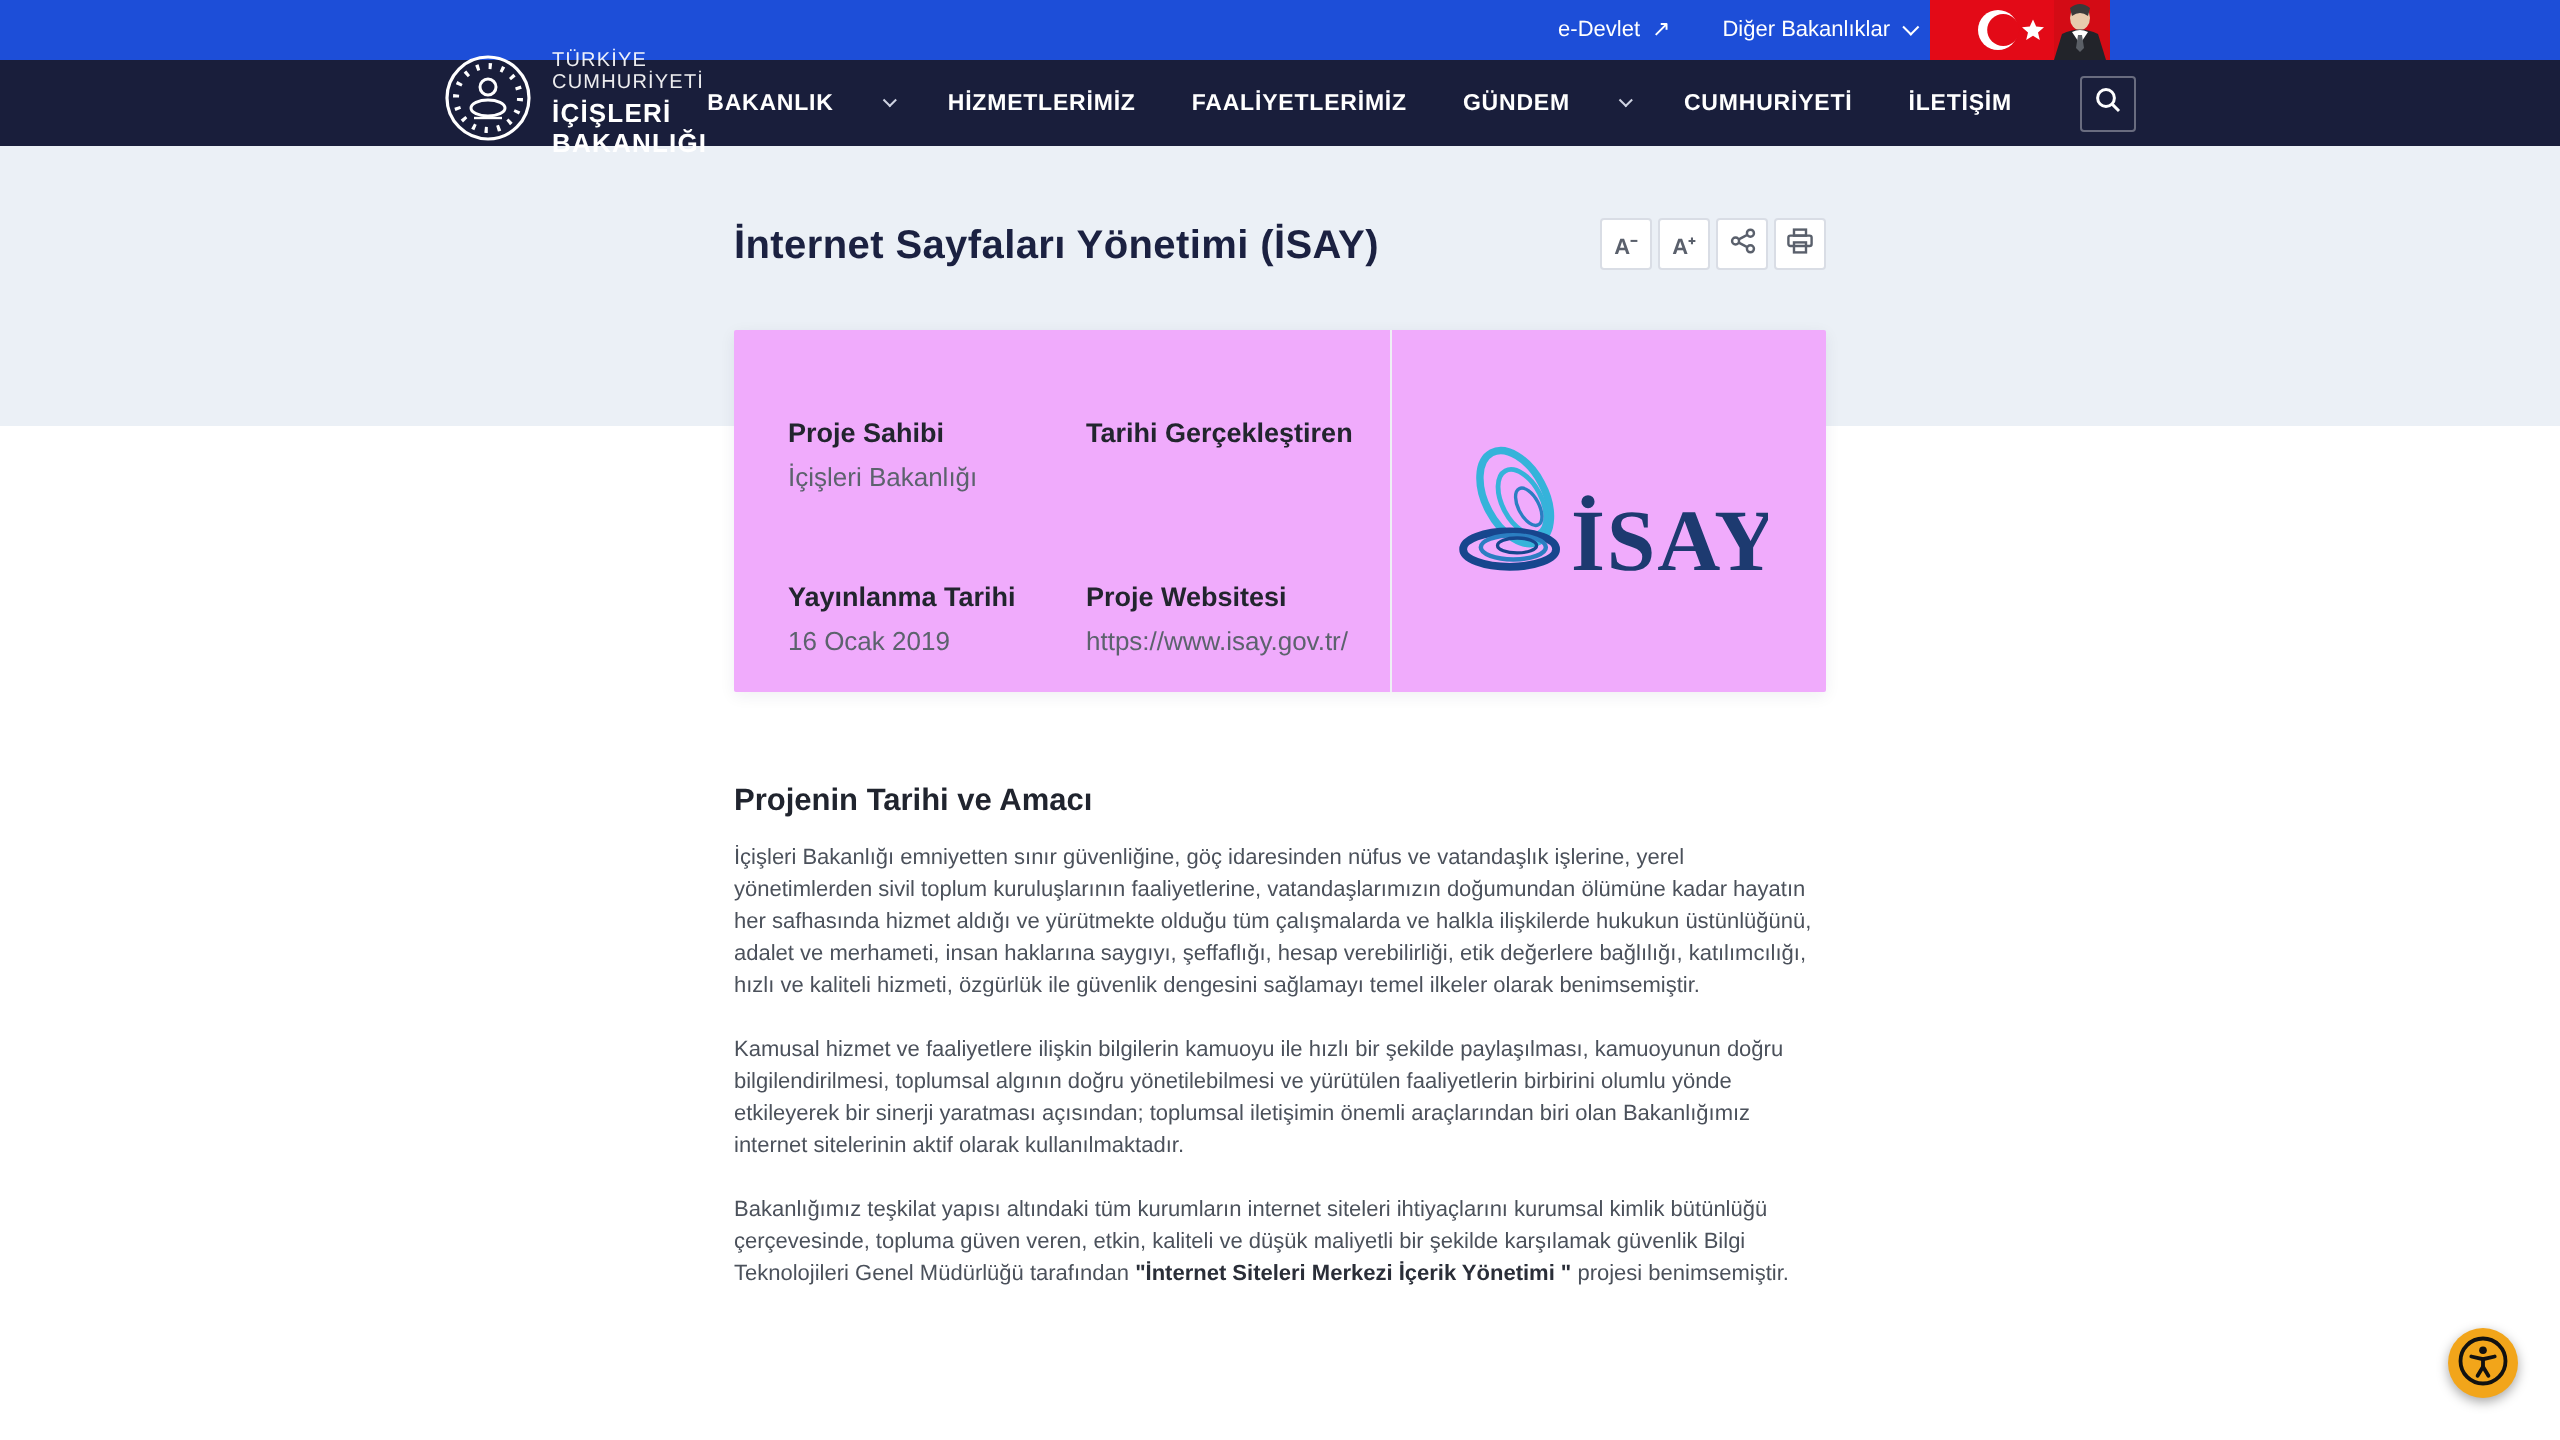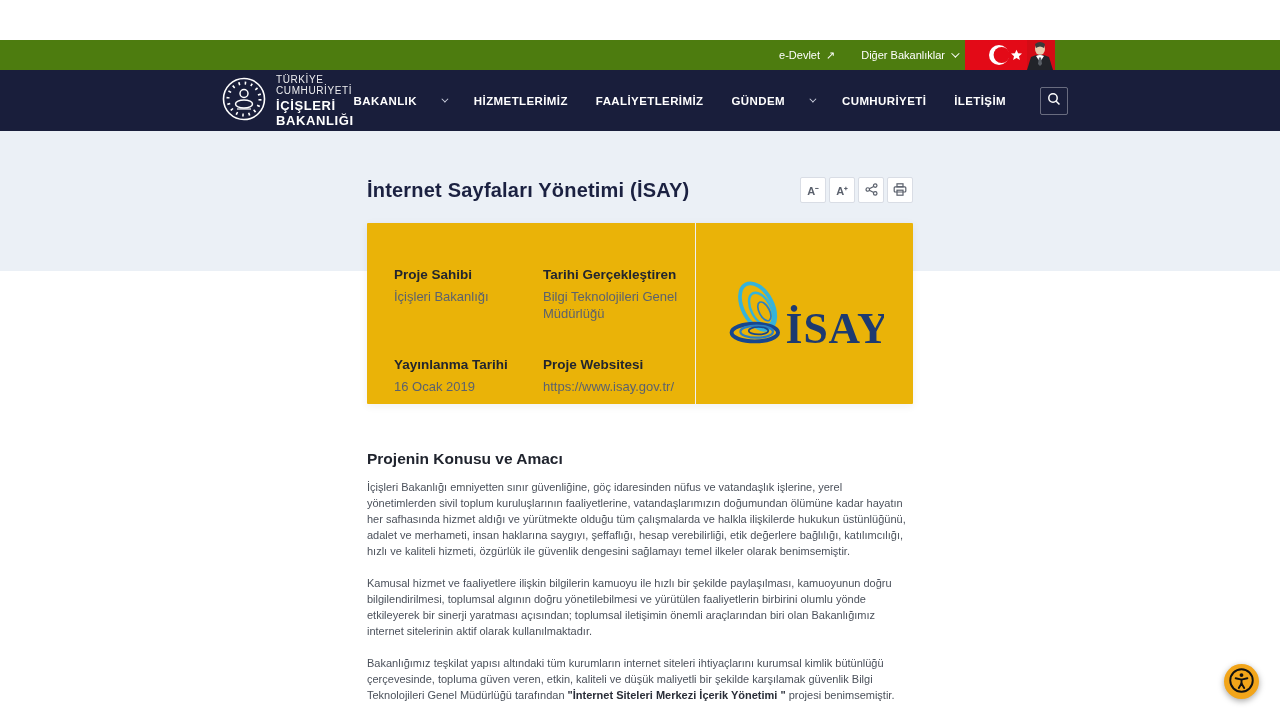--- a/index.html
+++ b/index.html
@@ -1,56 +1,56 @@
 <!DOCTYPE html>
 <html><head>
 <meta charset="utf-8">
 <style>
   * { margin:0; padding:0; box-sizing:border-box; }
   html,body { width:1280px; height:720px; overflow:hidden; background:#fff;
     font-family:"Liberation Sans", sans-serif; }
 
   
-  .topbar { position:relative; height:30px; background:#4d7c0f; color:#fff;
+  .topbar { position:relative; height:30px; background:#1d4ed8; color:#fff;
     display:flex; align-items:center; justify-content:flex-end;
-    padding-right:323px; gap:26px; font-size:11px;margin-top:40px; }
+    padding-right:323px; gap:26px; font-size:11px; }
   .topbar a { color:#fff; text-decoration:none; display:flex; align-items:center; gap:6px; }
   .ext-arrow { font-size:11px; line-height:1; }
   .chev { width:6px; height:6px; border-right:1.5px solid #fff; border-bottom:1.5px solid #fff;
     transform:rotate(45deg) translateY(-2px); display:inline-block; }
   .flagbox { position:absolute; top:0; right:225px; width:90px; height:30px; overflow:hidden; }
 
   
-  .navbar { position:relative; height:61px; background:#191e3b; }
+  .navbar { position:relative; height:43px; background:#191e3b; }
   .nav-inner { position:absolute; left:222px; right:236px; top:0; bottom:0;
     display:flex; align-items:center; justify-content:space-between; }
   .brand { display:flex; align-items:center; gap:10px; color:#fff; }
   .brand-l1 { font-size:10px; letter-spacing:.6px; opacity:.92; }
   .brand-l2 { font-size:13px; font-weight:bold; letter-spacing:.6px; margin-top:2px; }
   .menu { display:flex; align-items:center; list-style:none; gap:28px; }
   .menu li { color:#fff; font-size:11.5px; font-weight:bold; letter-spacing:.4px;
     display:flex; align-items:center; gap:24px; cursor:pointer; white-space:nowrap; }
   .menu .chev { width:5px; height:5px; border-color:#cfd3e2; }
   .search-btn { width:28px; height:28px; border:1px solid rgba(255,255,255,.35);
     background:transparent; display:flex; align-items:center; justify-content:center;
     cursor:pointer; margin-left:6px; border-radius:2px; }
 
   
   .hero { height:140px; background:#ebf0f6; }
-  .hero-inner { width:546px; margin-left:367px; padding-top:48px;
-    display:flex; justify-content:space-between; align-items:flex-start; }
+  .hero-inner { width:546px; margin-left:367px; padding-top:38px;
+    display:flex; justify-content:space-between; align-items:center; }
   .page-title { font-size:20px; font-weight:bold; color:#1b2141; letter-spacing:.2px; }
   .tools { display:flex; gap:3px; margin-top:-2px; }
   .tool-btn { width:26px; height:26px; background:#fff; border:1px solid #d9dde5;
     border-radius:2px; color:#5a606c; font-size:11px; font-weight:bold;
     display:flex; align-items:center; justify-content:center; cursor:pointer; }
 
   
   .content { width:546px; margin-left:367px; }
-  .card { margin-top:-48px; height:181px; background:#eab308; display:flex;
+  .card { margin-top:-48px; height:181px; background:#f0abfc; display:flex;
     box-shadow:0 2px 8px rgba(25,35,70,.07); border-radius:1px; }
   .card-info { flex:1; padding:44px 0 0 27px; display:grid;
     grid-template-columns:149px 140px; row-gap:26px; }
   .field-label { font-size:13.5px; font-weight:bold; color:#22252e; }
   .field-value { font-size:13px; color:#5c626d; line-height:17px; margin-top:6px; }
   .card-logo { width:218px; border-left:1px solid #eef0f4;
     display:flex; align-items:center; justify-content:center; }
 
   article { margin-top:46px; padding-bottom:20px; }
   .article-heading { font-size:15.5px; font-weight:bold; color:#20242e; margin-bottom:11px; }
@@ -175,21 +175,20 @@
 <main class="content">
 
   <div class="card">
     <div class="card-info">
       <div>
         <div class="field-label">Proje Sahibi</div>
         <div class="field-value">İçişleri Bakanlığı</div>
       </div>
       <div>
         <div class="field-label">Tarihi Gerçekleştiren</div>
-        <div class="field-value">Bilgi Teknolojileri Genel Müdürlüğü</div>
       </div>
       <div>
         <div class="field-label">Yayınlanma Tarihi</div>
         <div class="field-value">16 Ocak 2019</div>
       </div>
       <div>
         <div class="field-label">Proje Websitesi</div>
         <div class="field-value">https://www.isay.gov.tr/</div>
       </div>
     </div>
@@ -204,21 +203,21 @@
           <ellipse cx="31" cy="66" rx="25" ry="9.5" stroke="#17468e" stroke-width="4.2"></ellipse>
           <ellipse cx="33" cy="65" rx="17.5" ry="6.5" stroke="#2b7ec2" stroke-width="2.4"></ellipse>
           <ellipse cx="35" cy="64" rx="10.5" ry="4" stroke="#17468e" stroke-width="1.8"></ellipse>
         </g>
         <text x="64" y="77" font-family="Liberation Serif, serif" font-weight="bold" font-size="47" letter-spacing="1" fill="#1d3a70">İSAY</text>
       </svg>
     </div>
   </div>
 
   <article>
-    <h2 class="article-heading">Projenin Konusu ve Amacı</h2>
+    <h2 class="article-heading">Projenin Tarihi ve Amacı</h2>
     <p>İçişleri Bakanlığı emniyetten sınır güvenliğine, göç idaresinden nüfus ve vatandaşlık işlerine, yerel yönetimlerden sivil toplum kuruluşlarının faaliyetlerine, vatandaşlarımızın doğumundan ölümüne kadar hayatın her safhasında hizmet aldığı ve yürütmekte olduğu tüm çalışmalarda ve halkla ilişkilerde hukukun üstünlüğünü, adalet ve merhameti, insan haklarına saygıyı, şeffaflığı, hesap verebilirliği, etik değerlere bağlılığı, katılımcılığı, hızlı ve kaliteli hizmeti, özgürlük ile güvenlik dengesini sağlamayı temel ilkeler olarak benimsemiştir.</p>
     <p>Kamusal hizmet ve faaliyetlere ilişkin bilgilerin kamuoyu ile hızlı bir şekilde paylaşılması, kamuoyunun doğru bilgilendirilmesi, toplumsal algının doğru yönetilebilmesi ve yürütülen faaliyetlerin birbirini olumlu yönde etkileyerek bir sinerji yaratması açısından; toplumsal iletişimin önemli araçlarından biri olan Bakanlığımız internet sitelerinin aktif olarak kullanılmaktadır.</p>
     <p><span>Bakanlığımız teşkilat yapısı altındaki tüm kurumların internet siteleri ihtiyaçlarını kurumsal kimlik bütünlüğü çerçevesinde, topluma güven veren, etkin, kaliteli ve düşük maliyetli bir şekilde karşılamak güvenlik Bilgi Teknolojileri Genel Müdürlüğü tarafından </span><b>"İnternet Siteleri Merkezi İçerik Yönetimi "</b><span> projesi benimsemiştir.</span></p>
 
   </article>
 
 </main>
 
 <button class="access-btn">
   <span>

